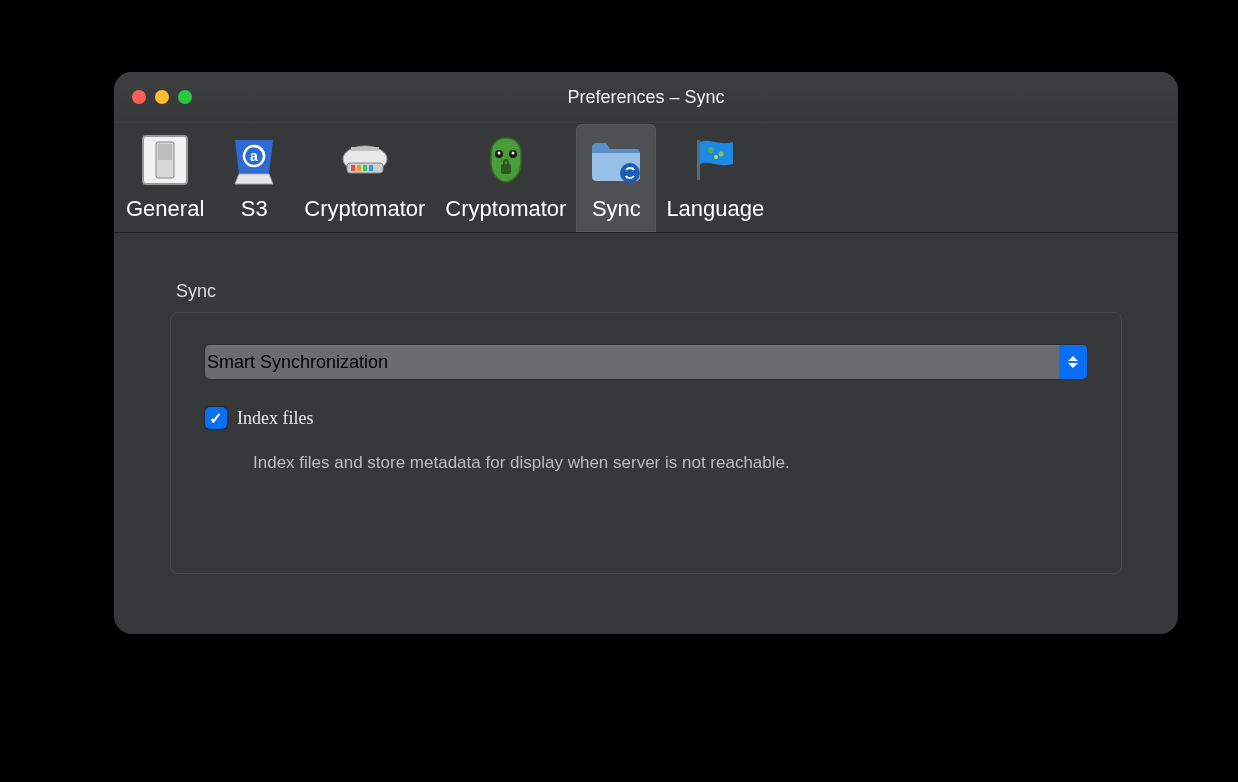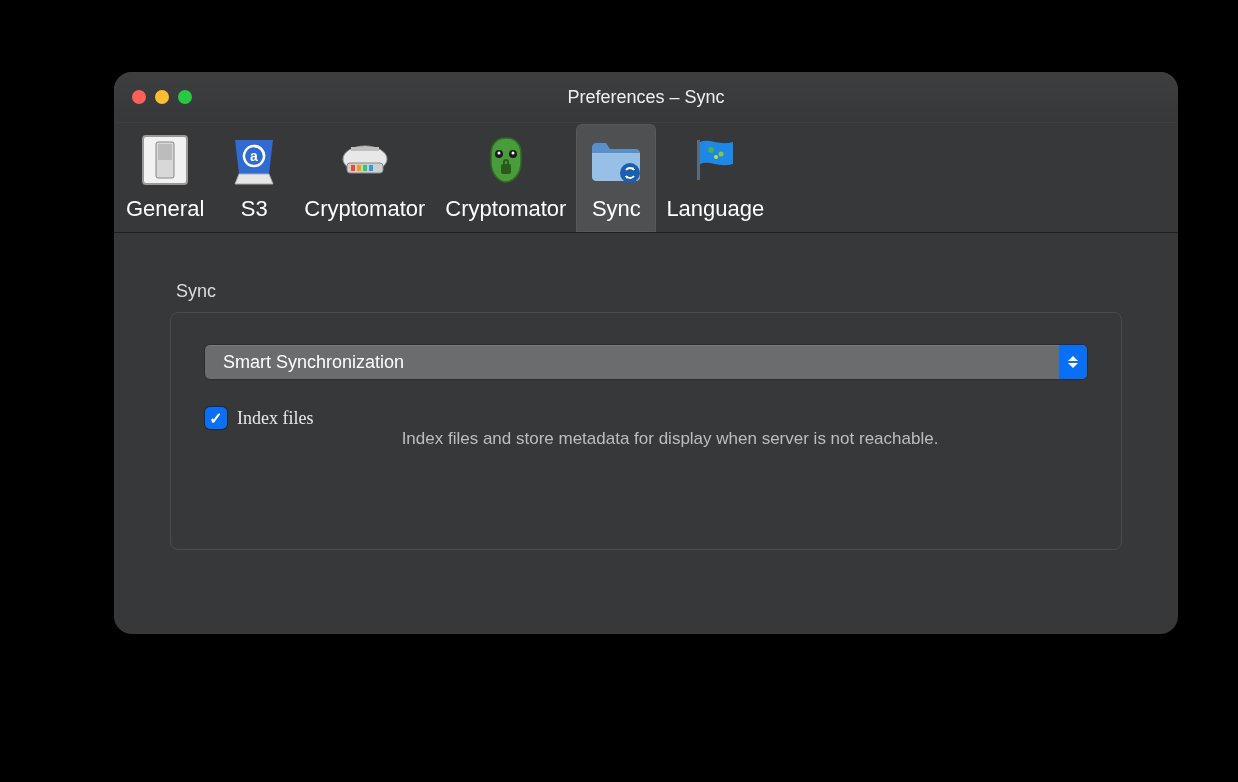--- a/index.html
+++ b/index.html
@@ -98,23 +98,23 @@
     border-radius: 8px;
     padding: 32px 34px 100px 34px;
     position: relative;
   }
   .select {
     display: flex;
     align-items: center;
     background: #6b6c6e;
     border-radius: 5px;
     height: 34px;
-    color: #ffffff;
-    font-size: 18px;
-    padding-left: 18px;
+    color: #000000;
+    font-size: 18px;
+    padding-left: 2px;
     position: relative;
     box-shadow: inset 0 1px 0 rgba(255,255,255,0.1), 0 0 0 1px rgba(0,0,0,0.2);
     cursor: default;
   }
   .select-arrows {
     position: absolute;
     right: 0;
     top: 0;
     bottom: 0;
     width: 28px;
@@ -154,22 +154,21 @@
   }
   .checkbox-label {
     color: #eaeaea;
     font-size: 18px;
     font-family: Liberation Serif, serif;
   }
   .checkbox-desc {
     color: #bdbdbd;
     font-size: 17px;
     margin-left: 48px;
-    margin-top: 0;
-    text-align: center;
+    margin-top: 24px;
   }
 </style>
 </head>
 <body>
 
 <div class="window">
   <div class="titlebar">
     <div class="traffic-lights">
       <div class="dot red"></div>
       <div class="dot yellow"></div>

